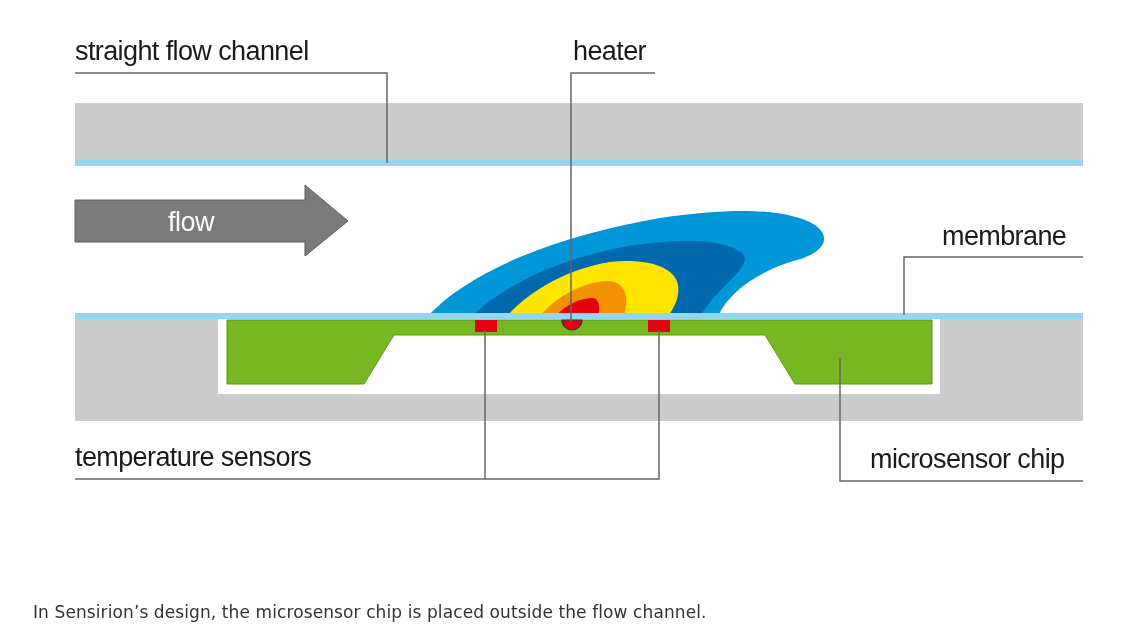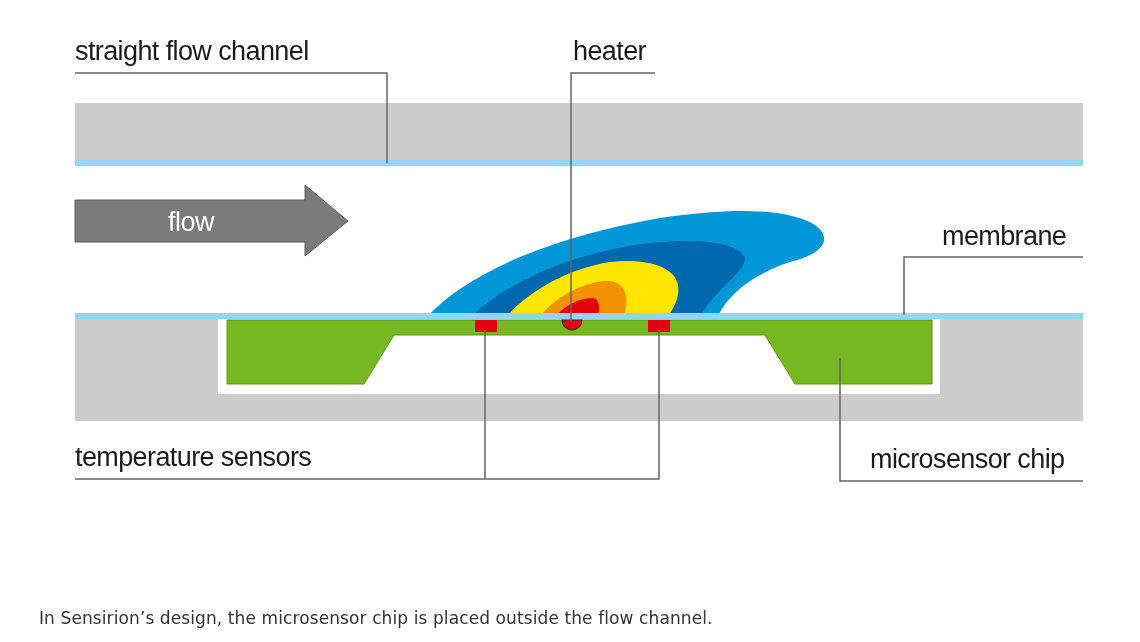--- a/index.html
+++ b/index.html
@@ -3,21 +3,21 @@
   <meta charset="utf-8">
   <style>
     html, body { margin: 0; padding: 0; background: #ffffff; }
     body { width: 1140px; height: 642px; position: relative; overflow: hidden; }
     #diagram { position: absolute; left: 0; top: 0; }
     .lbl { font-family: "Liberation Sans", sans-serif; font-size: 27px; fill: #1a1a1a; letter-spacing: -0.6px; }
     .flowtxt { font-family: "Liberation Sans", sans-serif; font-size: 27px; fill: #ffffff; letter-spacing: -0.5px; }
     .caption {
       position: absolute; left: 23px; top: 592px;
       font-family: "DejaVu Sans", sans-serif; font-size: 17px; color: #333333;
-      letter-spacing: 0.1px; margin: 16px;
+      letter-spacing: 0.1px; margin: 10px;
     }
   </style>
 </head>
 <body>
 
 <svg id="diagram" width="1140" height="642" viewBox="0 0 1140 642">
 
   <rect x="75" y="103" width="1008" height="58" fill="#cccccc"></rect>
   <rect x="75" y="160" width="1008" height="6" fill="#94d6f1"></rect>
 

